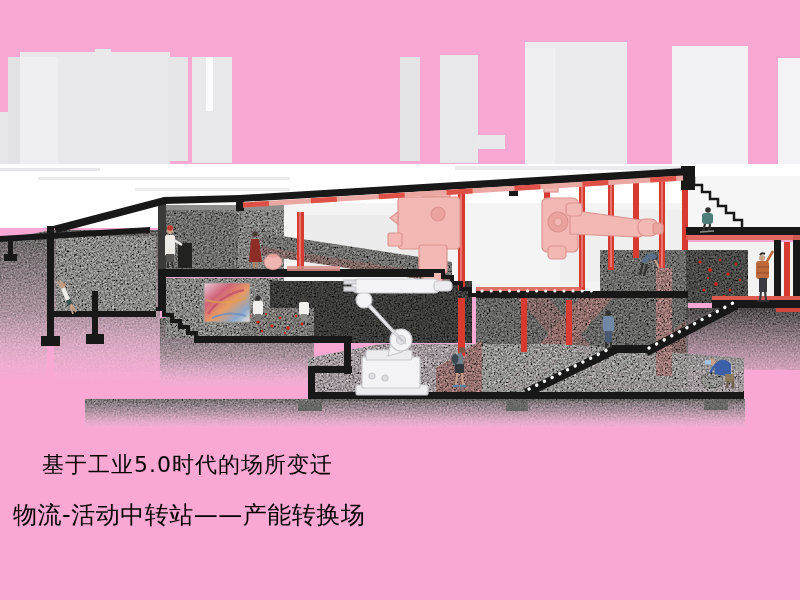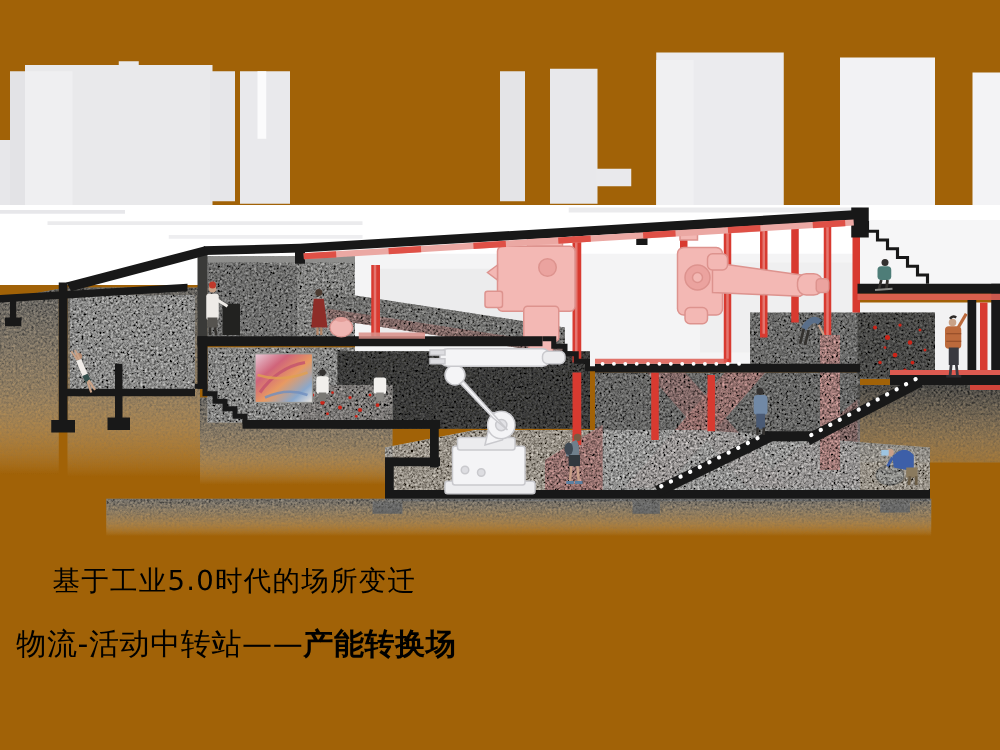--- a/index.html
+++ b/index.html
@@ -1,22 +1,22 @@
 <!DOCTYPE html>
 <html><head>
 <meta charset="utf-8">
 <style>
   html,body{margin:0;padding:0;background:#ffffff;}
-  #stage{position:relative;width:800px;height:600px;background:#a16207;overflow:hidden;
+  #stage{position:relative;width:800px;height:600px;background:#f9a8d4;overflow:hidden;
          font-family:"DejaVu Sans","Liberation Sans",sans-serif;}
   #drawing{position:absolute;left:0;top:0;}
   .caption{position:absolute;color:#000;white-space:nowrap;}
   #cap1{left:42px;top:450px;font-size:22px;letter-spacing:1px;font-weight:500;}
   #cap2{left:13px;top:499px;font-size:24px;letter-spacing:0.5px;font-weight:500;}
-  #cap2 .bold{font-weight:700;}
+  #cap2 .bold{font-weight:400;}
 </style>
 </head>
 <body>
 
 <div id="stage">
 
 <svg id="drawing" width="800" height="445" viewBox="0 0 800 445" xmlns="http://www.w3.org/2000/svg">
   <defs>
     <filter id="grain" x="-5%" y="-5%" width="110%" height="110%">
       <feTurbulence type="fractalNoise" baseFrequency="0.55" numOctaves="2" seed="7" result="n"></feTurbulence>

